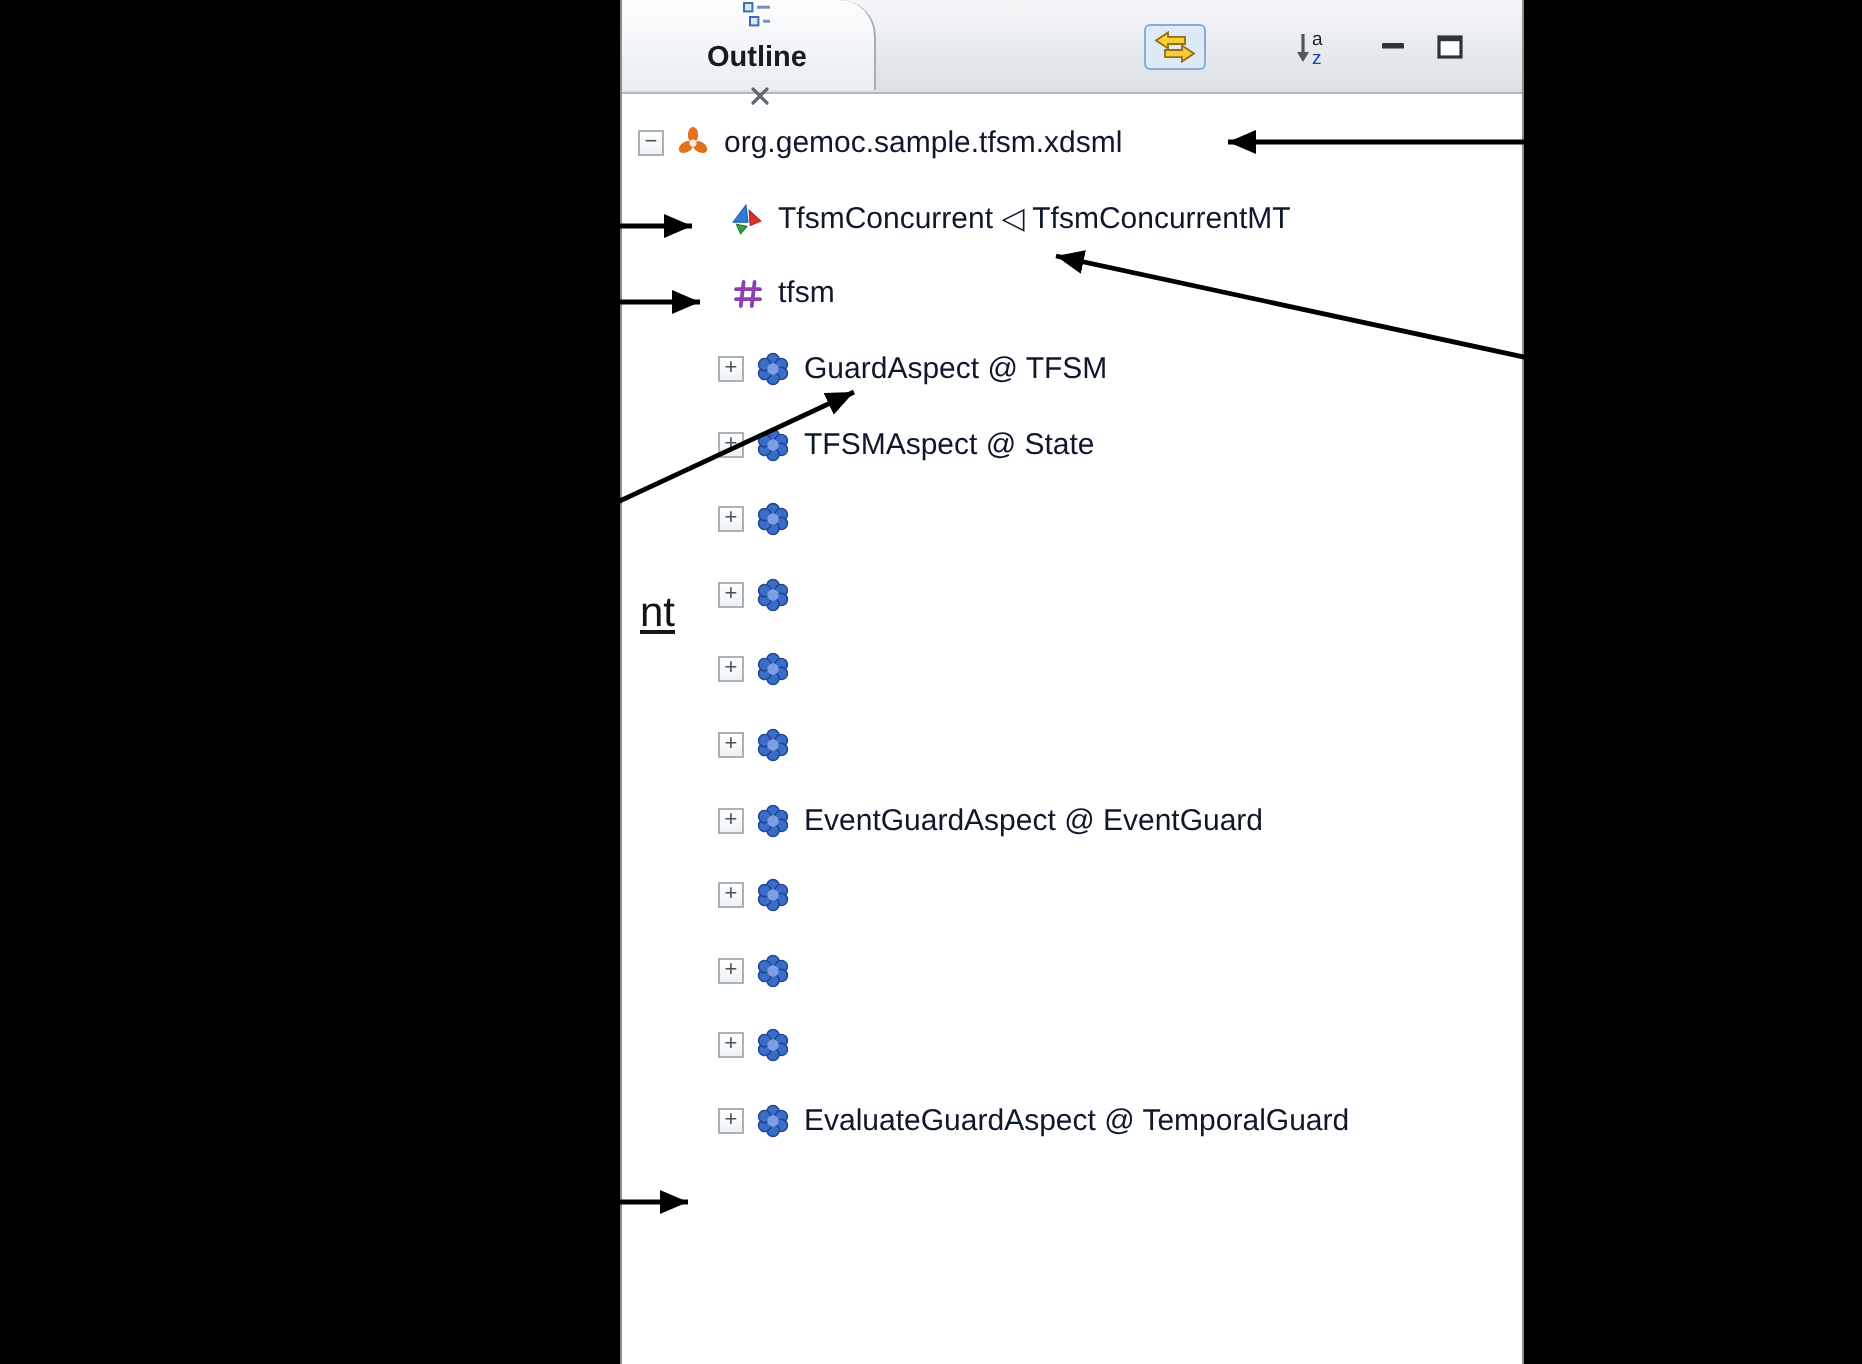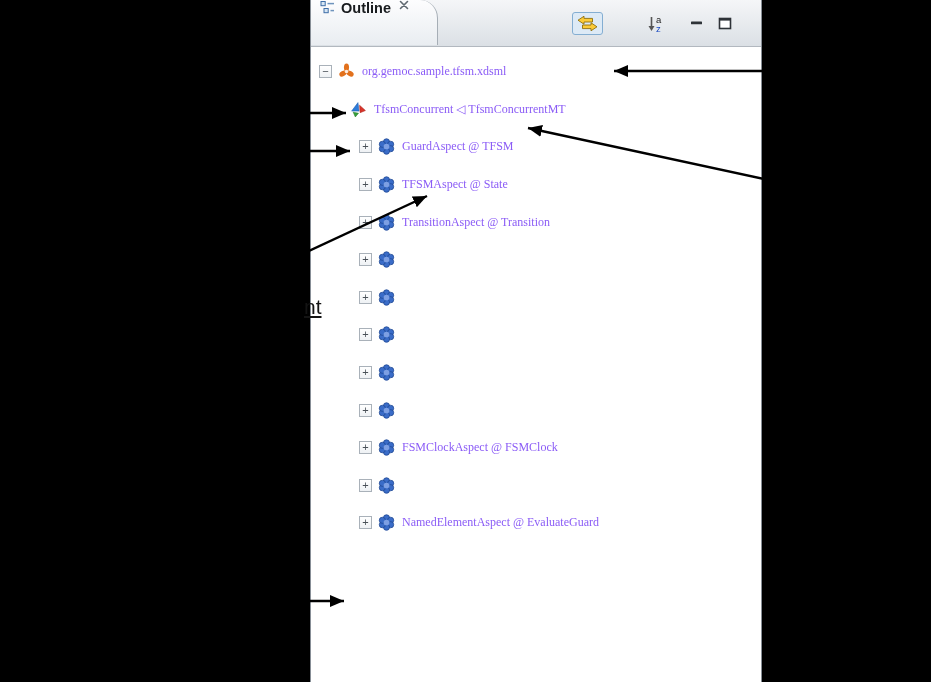--- a/index.html
+++ b/index.html
@@ -27,24 +27,25 @@
     background:linear-gradient(#f5f6f8, #dbe0e5);
     border-bottom:1px solid #b2b8bf;
   }
 
   .tab {
     position:absolute; left:0; top:0;
     height:45px; width:127px;
     background:linear-gradient(#fdfdfe, #e9edf1);
     border-right:1px solid #a6aeb6;
     border-top-right-radius:18px;
-    display:flex; align-items:flex-start;
+    display:flex; align-items:center;
     gap:6px;
     padding-left:9px;
     box-sizing:border-box;
+    flex-direction:column;
   }
   .tab-title { font-weight:bold; font-size:14.5px; color:#181b1e; }
   .tab-icon, .tab-close { display:flex; align-items:center; }
   .tab-close { margin-left:2px; }
 
   .toolbar {
     position:absolute; right:29px; top:0; height:46px;
     display:flex; align-items:center;
   }
   .tool-btn { display:flex; align-items:center; justify-content:center; }
@@ -57,39 +58,39 @@
   .tool-btn:nth-child(4) { margin-left:15px; }
   .tool-icon { display:flex; }
 
   .tree {
     position:absolute; top:46px; left:0; right:0; bottom:0;
     padding-top:7px;
     overflow:hidden;
   }
   .row { height:37.6px; display:flex; align-items:center; box-sizing:border-box; }
   .indent-0 { padding-left:8px; }
-  .indent-1 { padding-left:20px; }
+  .indent-1 { padding-left:35px; }
   .indent-2 { padding-left:48px; }
   .expander {
     width:13px; height:13px;
     border:1px solid #a9b1b9;
     background:linear-gradient(#ffffff,#eef1f4);
     color:#4a5158;
     font-size:11px; line-height:11px;
     display:flex; align-items:center; justify-content:center;
     margin-right:6px;
     flex:0 0 auto;
     box-sizing:border-box;
   }
   .expander.none { visibility:hidden; }
   .icon { width:17px; height:17px; margin-right:7px; flex:0 0 auto; display:flex; align-items:center; justify-content:center; }
-  .label { font-size:12px; color:#8b5cf6; white-space:nowrap;font-family:Liberation Serif, serif; }
+  .label { font-size:15px; color:#0f172a; white-space:nowrap; }
 
   .fragment {
-    position:absolute; left:304px; top:295px;
+    position:absolute; left:320px; top:295px;
     font-size:21px; color:#141414;
     z-index:5;
     text-decoration:underline;
   }
 
   .annotation-layer {
     position:absolute; left:0; top:0;
     width:931px; height:682px;
     z-index:6;
     pointer-events:none;
@@ -171,20 +172,34 @@
         <span class="expander none"></span>
         <span class="icon">
           <svg width="17" height="17" viewBox="0 0 16 16">
             <path d="M1.5 9.5 L7.5 1.5 L8.5 9.5 Z" fill="#2d7bd8" stroke="#1b5bb0" stroke-width="0.5"></path>
             <path d="M9 4 L14.5 9 L9.5 11 Z" fill="#d8342a" stroke="#a82018" stroke-width="0.5"></path>
             <path d="M3 10.5 L8 11.5 L5 15 Z" fill="#35a03a" stroke="#247528" stroke-width="0.5"></path>
           </svg>
         </span>
         <span class="label">TfsmConcurrent ◁ TfsmConcurrentMT</span>
       </div>
+      <div class="row indent-1">
+        <span class="expander none"></span>
+        <span class="icon">
+          <svg width="16" height="16" viewBox="0 0 16 16">
+            <g stroke="#8e3fb0" stroke-width="1.9" stroke-linecap="round">
+              <line x1="5.8" y1="2" x2="4.4" y2="14"></line>
+              <line x1="11.3" y1="2" x2="9.9" y2="14"></line>
+              <line x1="2" y1="5.6" x2="14" y2="5.6"></line>
+              <line x1="2" y1="10.6" x2="14" y2="10.6"></line>
+            </g>
+          </svg>
+        </span>
+        <span class="label">tfsm</span>
+      </div>
       <div class="row indent-2">
         <span class="expander">+</span>
         <span class="icon">
           <svg width="17" height="17" viewBox="0 0 16 16">
             <g fill="#3a6cc8" stroke="#1e4691" stroke-width="0.7">
               <circle cx="8" cy="3.6" r="2.9"></circle>
               <circle cx="11.9" cy="5.9" r="2.9"></circle>
               <circle cx="11.9" cy="10.1" r="2.9"></circle>
               <circle cx="8" cy="12.4" r="2.9"></circle>
               <circle cx="4.1" cy="10.1" r="2.9"></circle>
@@ -220,151 +235,150 @@
               <circle cx="8" cy="3.6" r="2.9"></circle>
               <circle cx="11.9" cy="5.9" r="2.9"></circle>
               <circle cx="11.9" cy="10.1" r="2.9"></circle>
               <circle cx="8" cy="12.4" r="2.9"></circle>
               <circle cx="4.1" cy="10.1" r="2.9"></circle>
               <circle cx="4.1" cy="5.9" r="2.9"></circle>
             </g>
             <circle cx="8" cy="8" r="2.7" fill="#7d9fe3"></circle>
           </svg>
         </span>
-        <span class="label">TransitionAspect @ Transition</span>
-      </div>
-      <div class="row indent-2">
-        <span class="expander">+</span>
-        <span class="icon">
-          <svg width="17" height="17" viewBox="0 0 16 16">
-            <g fill="#3a6cc8" stroke="#1e4691" stroke-width="0.7">
-              <circle cx="8" cy="3.6" r="2.9"></circle>
-              <circle cx="11.9" cy="5.9" r="2.9"></circle>
-              <circle cx="11.9" cy="10.1" r="2.9"></circle>
-              <circle cx="8" cy="12.4" r="2.9"></circle>
-              <circle cx="4.1" cy="10.1" r="2.9"></circle>
-              <circle cx="4.1" cy="5.9" r="2.9"></circle>
-            </g>
-            <circle cx="8" cy="8" r="2.7" fill="#7d9fe3"></circle>
-          </svg>
-        </span>
-      </div>
-      <div class="row indent-2">
-        <span class="expander">+</span>
-        <span class="icon">
-          <svg width="17" height="17" viewBox="0 0 16 16">
-            <g fill="#3a6cc8" stroke="#1e4691" stroke-width="0.7">
-              <circle cx="8" cy="3.6" r="2.9"></circle>
-              <circle cx="11.9" cy="5.9" r="2.9"></circle>
-              <circle cx="11.9" cy="10.1" r="2.9"></circle>
-              <circle cx="8" cy="12.4" r="2.9"></circle>
-              <circle cx="4.1" cy="10.1" r="2.9"></circle>
-              <circle cx="4.1" cy="5.9" r="2.9"></circle>
-            </g>
-            <circle cx="8" cy="8" r="2.7" fill="#7d9fe3"></circle>
-          </svg>
-        </span>
-      </div>
-      <div class="row indent-2">
-        <span class="expander">+</span>
-        <span class="icon">
-          <svg width="17" height="17" viewBox="0 0 16 16">
-            <g fill="#3a6cc8" stroke="#1e4691" stroke-width="0.7">
-              <circle cx="8" cy="3.6" r="2.9"></circle>
-              <circle cx="11.9" cy="5.9" r="2.9"></circle>
-              <circle cx="11.9" cy="10.1" r="2.9"></circle>
-              <circle cx="8" cy="12.4" r="2.9"></circle>
-              <circle cx="4.1" cy="10.1" r="2.9"></circle>
-              <circle cx="4.1" cy="5.9" r="2.9"></circle>
-            </g>
-            <circle cx="8" cy="8" r="2.7" fill="#7d9fe3"></circle>
-          </svg>
-        </span>
-      </div>
-      <div class="row indent-2">
-        <span class="expander">+</span>
-        <span class="icon">
-          <svg width="17" height="17" viewBox="0 0 16 16">
-            <g fill="#3a6cc8" stroke="#1e4691" stroke-width="0.7">
-              <circle cx="8" cy="3.6" r="2.9"></circle>
-              <circle cx="11.9" cy="5.9" r="2.9"></circle>
-              <circle cx="11.9" cy="10.1" r="2.9"></circle>
-              <circle cx="8" cy="12.4" r="2.9"></circle>
-              <circle cx="4.1" cy="10.1" r="2.9"></circle>
-              <circle cx="4.1" cy="5.9" r="2.9"></circle>
-            </g>
-            <circle cx="8" cy="8" r="2.7" fill="#7d9fe3"></circle>
-          </svg>
-        </span>
-      </div>
-      <div class="row indent-2">
-        <span class="expander">+</span>
-        <span class="icon">
-          <svg width="17" height="17" viewBox="0 0 16 16">
-            <g fill="#3a6cc8" stroke="#1e4691" stroke-width="0.7">
-              <circle cx="8" cy="3.6" r="2.9"></circle>
-              <circle cx="11.9" cy="5.9" r="2.9"></circle>
-              <circle cx="11.9" cy="10.1" r="2.9"></circle>
-              <circle cx="8" cy="12.4" r="2.9"></circle>
-              <circle cx="4.1" cy="10.1" r="2.9"></circle>
-              <circle cx="4.1" cy="5.9" r="2.9"></circle>
-            </g>
-            <circle cx="8" cy="8" r="2.7" fill="#7d9fe3"></circle>
-          </svg>
-        </span>
-      </div>
-      <div class="row indent-2">
-        <span class="expander">+</span>
-        <span class="icon">
-          <svg width="17" height="17" viewBox="0 0 16 16">
-            <g fill="#3a6cc8" stroke="#1e4691" stroke-width="0.7">
-              <circle cx="8" cy="3.6" r="2.9"></circle>
-              <circle cx="11.9" cy="5.9" r="2.9"></circle>
-              <circle cx="11.9" cy="10.1" r="2.9"></circle>
-              <circle cx="8" cy="12.4" r="2.9"></circle>
-              <circle cx="4.1" cy="10.1" r="2.9"></circle>
-              <circle cx="4.1" cy="5.9" r="2.9"></circle>
-            </g>
-            <circle cx="8" cy="8" r="2.7" fill="#7d9fe3"></circle>
-          </svg>
-        </span>
-        <span class="label">FSMClockAspect @ FSMClock</span>
-      </div>
-      <div class="row indent-2">
-        <span class="expander">+</span>
-        <span class="icon">
-          <svg width="17" height="17" viewBox="0 0 16 16">
-            <g fill="#3a6cc8" stroke="#1e4691" stroke-width="0.7">
-              <circle cx="8" cy="3.6" r="2.9"></circle>
-              <circle cx="11.9" cy="5.9" r="2.9"></circle>
-              <circle cx="11.9" cy="10.1" r="2.9"></circle>
-              <circle cx="8" cy="12.4" r="2.9"></circle>
-              <circle cx="4.1" cy="10.1" r="2.9"></circle>
-              <circle cx="4.1" cy="5.9" r="2.9"></circle>
-            </g>
-            <circle cx="8" cy="8" r="2.7" fill="#7d9fe3"></circle>
-          </svg>
-        </span>
-      </div>
-      <div class="row indent-2">
-        <span class="expander">+</span>
-        <span class="icon">
-          <svg width="17" height="17" viewBox="0 0 16 16">
-            <g fill="#3a6cc8" stroke="#1e4691" stroke-width="0.7">
-              <circle cx="8" cy="3.6" r="2.9"></circle>
-              <circle cx="11.9" cy="5.9" r="2.9"></circle>
-              <circle cx="11.9" cy="10.1" r="2.9"></circle>
-              <circle cx="8" cy="12.4" r="2.9"></circle>
-              <circle cx="4.1" cy="10.1" r="2.9"></circle>
-              <circle cx="4.1" cy="5.9" r="2.9"></circle>
-            </g>
-            <circle cx="8" cy="8" r="2.7" fill="#7d9fe3"></circle>
-          </svg>
-        </span>
-        <span class="label">NamedElementAspect @ EvaluateGuard</span>
+      </div>
+      <div class="row indent-2">
+        <span class="expander">+</span>
+        <span class="icon">
+          <svg width="17" height="17" viewBox="0 0 16 16">
+            <g fill="#3a6cc8" stroke="#1e4691" stroke-width="0.7">
+              <circle cx="8" cy="3.6" r="2.9"></circle>
+              <circle cx="11.9" cy="5.9" r="2.9"></circle>
+              <circle cx="11.9" cy="10.1" r="2.9"></circle>
+              <circle cx="8" cy="12.4" r="2.9"></circle>
+              <circle cx="4.1" cy="10.1" r="2.9"></circle>
+              <circle cx="4.1" cy="5.9" r="2.9"></circle>
+            </g>
+            <circle cx="8" cy="8" r="2.7" fill="#7d9fe3"></circle>
+          </svg>
+        </span>
+      </div>
+      <div class="row indent-2">
+        <span class="expander">+</span>
+        <span class="icon">
+          <svg width="17" height="17" viewBox="0 0 16 16">
+            <g fill="#3a6cc8" stroke="#1e4691" stroke-width="0.7">
+              <circle cx="8" cy="3.6" r="2.9"></circle>
+              <circle cx="11.9" cy="5.9" r="2.9"></circle>
+              <circle cx="11.9" cy="10.1" r="2.9"></circle>
+              <circle cx="8" cy="12.4" r="2.9"></circle>
+              <circle cx="4.1" cy="10.1" r="2.9"></circle>
+              <circle cx="4.1" cy="5.9" r="2.9"></circle>
+            </g>
+            <circle cx="8" cy="8" r="2.7" fill="#7d9fe3"></circle>
+          </svg>
+        </span>
+      </div>
+      <div class="row indent-2">
+        <span class="expander">+</span>
+        <span class="icon">
+          <svg width="17" height="17" viewBox="0 0 16 16">
+            <g fill="#3a6cc8" stroke="#1e4691" stroke-width="0.7">
+              <circle cx="8" cy="3.6" r="2.9"></circle>
+              <circle cx="11.9" cy="5.9" r="2.9"></circle>
+              <circle cx="11.9" cy="10.1" r="2.9"></circle>
+              <circle cx="8" cy="12.4" r="2.9"></circle>
+              <circle cx="4.1" cy="10.1" r="2.9"></circle>
+              <circle cx="4.1" cy="5.9" r="2.9"></circle>
+            </g>
+            <circle cx="8" cy="8" r="2.7" fill="#7d9fe3"></circle>
+          </svg>
+        </span>
+      </div>
+      <div class="row indent-2">
+        <span class="expander">+</span>
+        <span class="icon">
+          <svg width="17" height="17" viewBox="0 0 16 16">
+            <g fill="#3a6cc8" stroke="#1e4691" stroke-width="0.7">
+              <circle cx="8" cy="3.6" r="2.9"></circle>
+              <circle cx="11.9" cy="5.9" r="2.9"></circle>
+              <circle cx="11.9" cy="10.1" r="2.9"></circle>
+              <circle cx="8" cy="12.4" r="2.9"></circle>
+              <circle cx="4.1" cy="10.1" r="2.9"></circle>
+              <circle cx="4.1" cy="5.9" r="2.9"></circle>
+            </g>
+            <circle cx="8" cy="8" r="2.7" fill="#7d9fe3"></circle>
+          </svg>
+        </span>
+        <span class="label">EventGuardAspect @ EventGuard</span>
+      </div>
+      <div class="row indent-2">
+        <span class="expander">+</span>
+        <span class="icon">
+          <svg width="17" height="17" viewBox="0 0 16 16">
+            <g fill="#3a6cc8" stroke="#1e4691" stroke-width="0.7">
+              <circle cx="8" cy="3.6" r="2.9"></circle>
+              <circle cx="11.9" cy="5.9" r="2.9"></circle>
+              <circle cx="11.9" cy="10.1" r="2.9"></circle>
+              <circle cx="8" cy="12.4" r="2.9"></circle>
+              <circle cx="4.1" cy="10.1" r="2.9"></circle>
+              <circle cx="4.1" cy="5.9" r="2.9"></circle>
+            </g>
+            <circle cx="8" cy="8" r="2.7" fill="#7d9fe3"></circle>
+          </svg>
+        </span>
+      </div>
+      <div class="row indent-2">
+        <span class="expander">+</span>
+        <span class="icon">
+          <svg width="17" height="17" viewBox="0 0 16 16">
+            <g fill="#3a6cc8" stroke="#1e4691" stroke-width="0.7">
+              <circle cx="8" cy="3.6" r="2.9"></circle>
+              <circle cx="11.9" cy="5.9" r="2.9"></circle>
+              <circle cx="11.9" cy="10.1" r="2.9"></circle>
+              <circle cx="8" cy="12.4" r="2.9"></circle>
+              <circle cx="4.1" cy="10.1" r="2.9"></circle>
+              <circle cx="4.1" cy="5.9" r="2.9"></circle>
+            </g>
+            <circle cx="8" cy="8" r="2.7" fill="#7d9fe3"></circle>
+          </svg>
+        </span>
+      </div>
+      <div class="row indent-2">
+        <span class="expander">+</span>
+        <span class="icon">
+          <svg width="17" height="17" viewBox="0 0 16 16">
+            <g fill="#3a6cc8" stroke="#1e4691" stroke-width="0.7">
+              <circle cx="8" cy="3.6" r="2.9"></circle>
+              <circle cx="11.9" cy="5.9" r="2.9"></circle>
+              <circle cx="11.9" cy="10.1" r="2.9"></circle>
+              <circle cx="8" cy="12.4" r="2.9"></circle>
+              <circle cx="4.1" cy="10.1" r="2.9"></circle>
+              <circle cx="4.1" cy="5.9" r="2.9"></circle>
+            </g>
+            <circle cx="8" cy="8" r="2.7" fill="#7d9fe3"></circle>
+          </svg>
+        </span>
+      </div>
+      <div class="row indent-2">
+        <span class="expander">+</span>
+        <span class="icon">
+          <svg width="17" height="17" viewBox="0 0 16 16">
+            <g fill="#3a6cc8" stroke="#1e4691" stroke-width="0.7">
+              <circle cx="8" cy="3.6" r="2.9"></circle>
+              <circle cx="11.9" cy="5.9" r="2.9"></circle>
+              <circle cx="11.9" cy="10.1" r="2.9"></circle>
+              <circle cx="8" cy="12.4" r="2.9"></circle>
+              <circle cx="4.1" cy="10.1" r="2.9"></circle>
+              <circle cx="4.1" cy="5.9" r="2.9"></circle>
+            </g>
+            <circle cx="8" cy="8" r="2.7" fill="#7d9fe3"></circle>
+          </svg>
+        </span>
+        <span class="label">EvaluateGuardAspect @ TemporalGuard</span>
       </div>
     </div>
 </div>
 
 <div class="fragment">nt</div>
 
 <svg class="annotation-layer" width="931" height="682" viewBox="0 0 931 682">
   <defs>
     <marker id="ah" markerUnits="userSpaceOnUse" markerWidth="15" markerHeight="13" refX="14" refY="6" orient="auto">
       <path d="M0,0 L14,6 L0,12 Z" fill="#000"></path>

